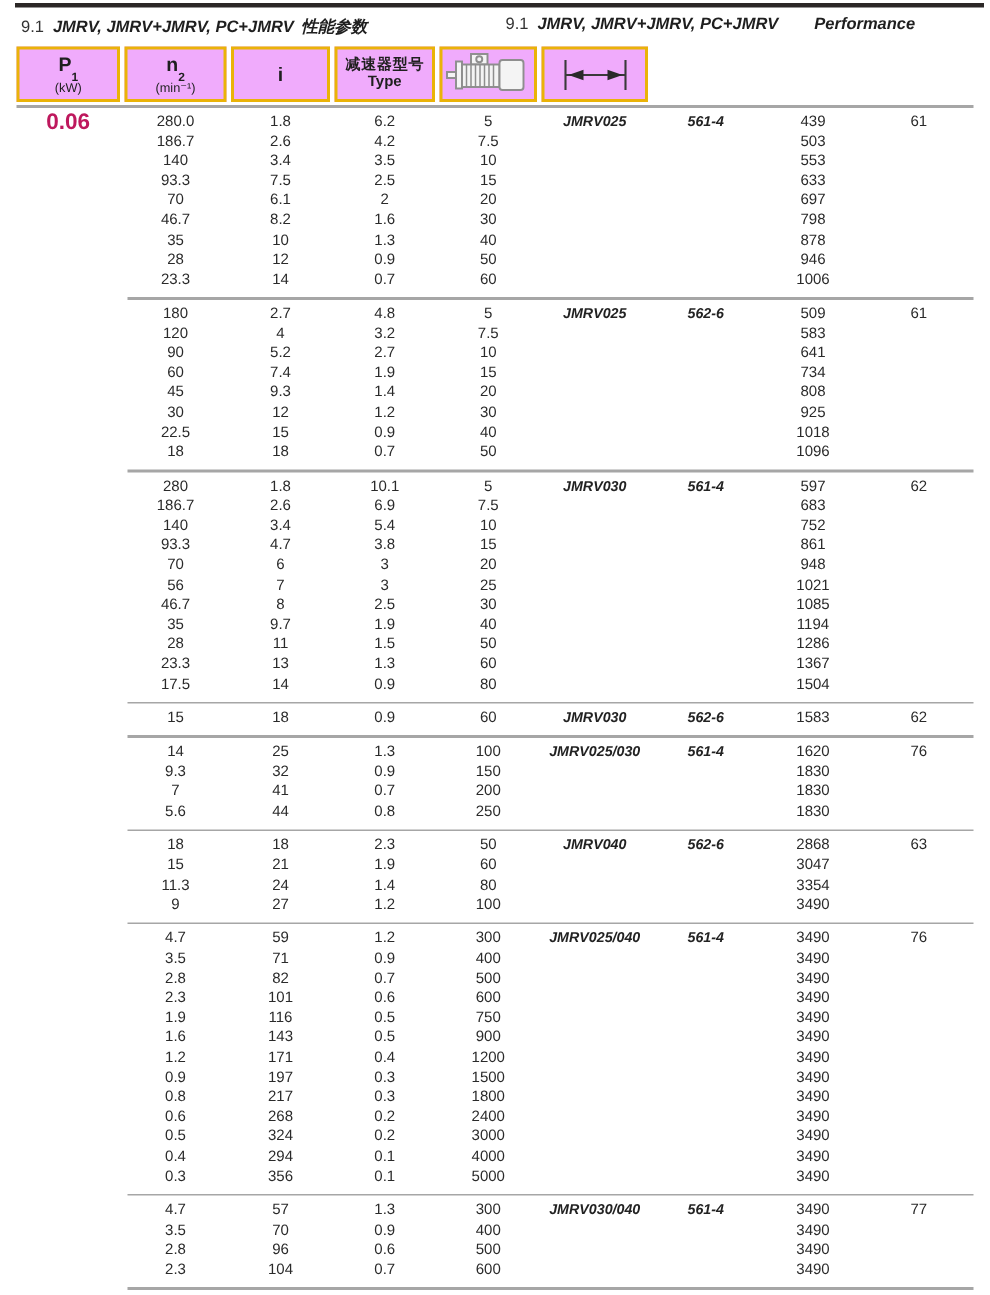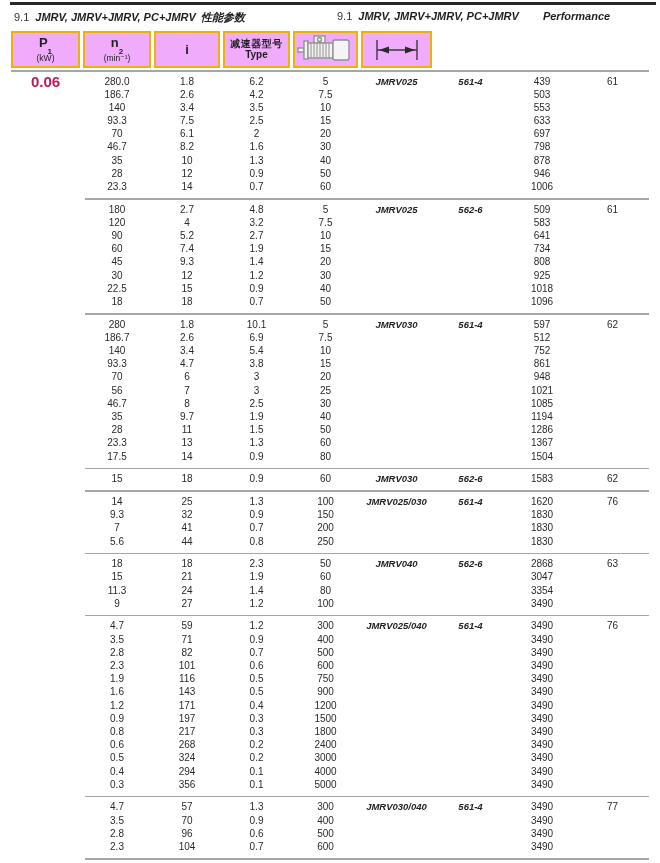--- a/index.html
+++ b/index.html
@@ -322,21 +322,21 @@
           <div class="c-page">62</div>
         </div>
         <div class="drow">
           <div class="c-p1"></div>
           <div class="c-n2">186.7</div>
           <div class="c-m2">2.6</div>
           <div class="c-fs">6.9</div>
           <div class="c-i">7.5</div>
           <div class="c-type"></div>
           <div class="c-motor"></div>
-          <div class="c-fr2">512</div>
+          <div class="c-fr2">683</div>
           <div class="c-page"></div>
         </div>
         <div class="drow">
           <div class="c-p1"></div>
           <div class="c-n2">140</div>
           <div class="c-m2">3.4</div>
           <div class="c-fs">5.4</div>
           <div class="c-i">10</div>
           <div class="c-type"></div>
           <div class="c-motor"></div>

